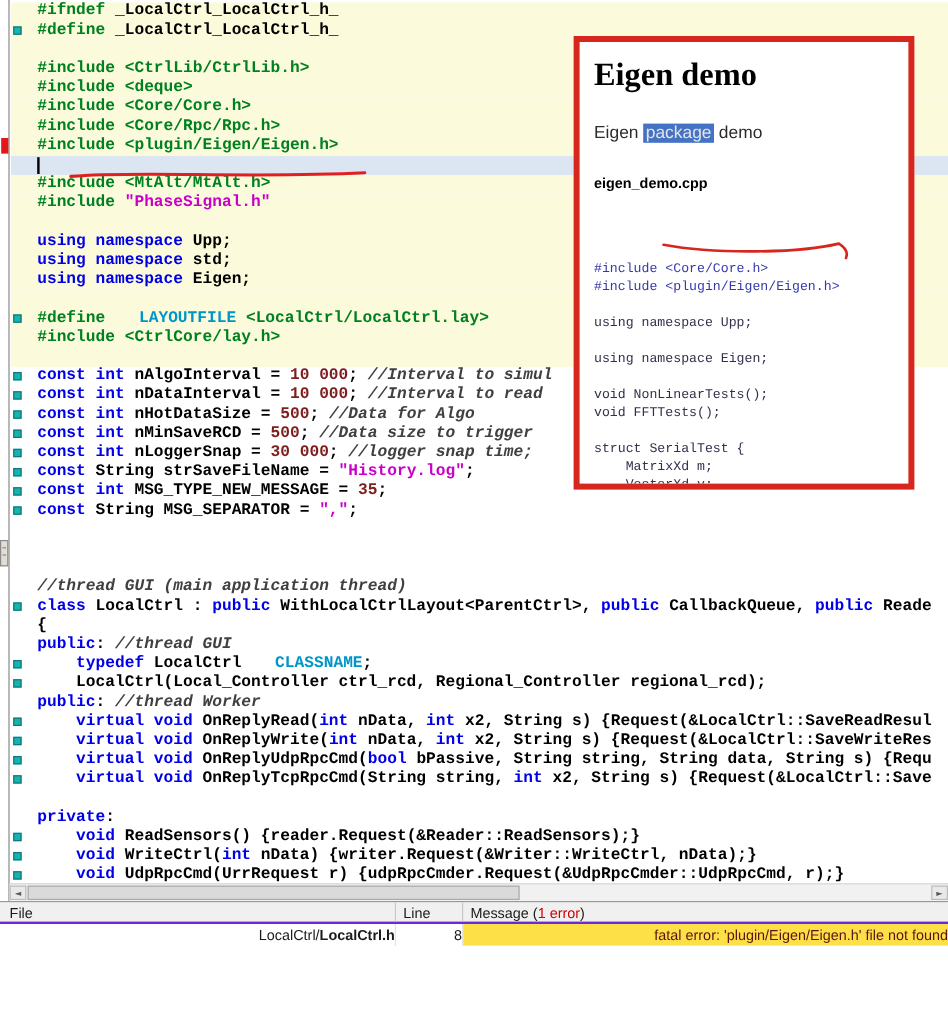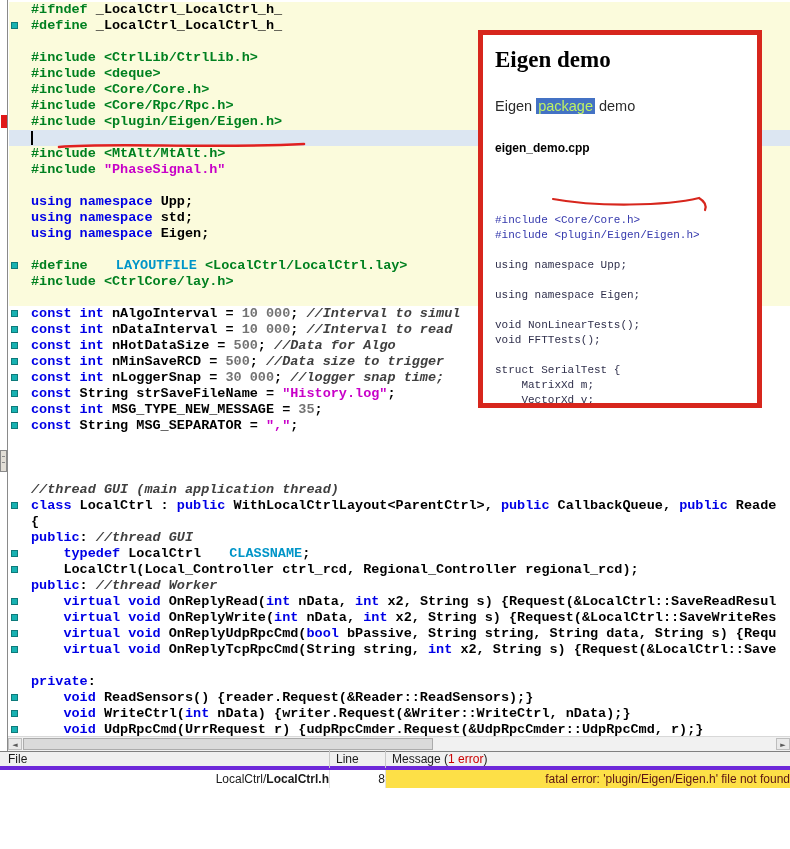--- a/index.html
+++ b/index.html
@@ -16,49 +16,49 @@
   .line{position:relative;height:16px;white-space:pre;font-family:"Liberation Mono",monospace;font-size:13.5px;font-weight:bold;line-height:16px;}
   .bg-y{background:#fbfbdc;}
   .bg-c{background:#dce6f2;}
   .code{position:absolute;left:22px;top:0;}
   .mark-sq{position:absolute;left:2px;top:4px;width:7px;height:7px;background:#18b2b2;border:1px solid #0e7a7a;box-sizing:border-box;}
   .caret{position:absolute;left:0;top:1px;width:2px;height:14px;background:#000;}
   .tk-p{color:#008020;}
   .tk-c{color:#404040;font-style:italic;}
   .tk-k{color:#0000e6;}
   .tk-t{color:#000;}
-  .tk-n{color:#737373;}
+  .tk-n{color:#7f1d1d;}
   .tk-s{color:#c800c8;}
   .tk-m{color:#0095c8;margin-left:20px;}
 
   #err-bar{position:absolute;left:1px;top:115px;width:6px;height:13px;background:#e01818;z-index:3;}
   #annot{position:absolute;left:56px;top:140px;width:252px;height:12px;z-index:4;pointer-events:none;}
 
   
   #hscroll{position:absolute;left:8px;top:736px;width:782px;height:15px;background:#f1f1f1;border-top:1px solid #d8d8d8;box-sizing:border-box;}
   .sb-btn{position:absolute;top:1px;bottom:1px;width:14px;background:#e9e9e9;border:1px solid #bdbdbd;box-sizing:border-box;color:#5a5a5a;font-family:"DejaVu Sans",sans-serif;font-size:7px;line-height:12px;text-align:center;}
   .sb-left{left:0;}
   .sb-right{right:0;}
   .sb-thumb{position:absolute;left:15px;top:1px;bottom:1px;width:410px;background:#dadada;border:1px solid #ababab;box-sizing:border-box;}
 
   
   #overlay{position:absolute;left:478px;top:30px;width:284px;height:378px;background:#fff;border:5px solid #d7261d;box-sizing:border-box;padding:6px 12px 0 12px;overflow:hidden;z-index:5;}
-  .ov-title{margin-top:6px;font-family:"Liberation Serif",serif;font-weight:bold;font-size:23px;color:#000;}
+  .ov-title{margin-top:6px;font-family:"Liberation Serif",serif;font-weight:bold;font-size:27px;color:#000;}
   .ov-sub{margin-top:25px;font-size:14.5px;color:#2b2b2b;}
-  .ov-sub .hl{background:#4472c4;color:#bef264;padding:0 2px;}
+  .ov-sub .hl{background:#4472c4;color:#e5e5e5;padding:0 2px;}
   .ov-file{margin-top:27px;font-weight:bold;font-size:12px;color:#000;}
   .ov-code{margin-top:13px;position:relative;font-family:"Liberation Mono",monospace;font-size:11px;line-height:15px;white-space:pre;}
   .ov-line{height:15px;}
   .tk2-i{color:#3438ac;}
   .tk2-d{color:#30304c;}
   .ov-curve{position:absolute;left:56px;top:27px;width:160px;height:18px;pointer-events:none;}
 
   
   #error-panel{position:absolute;left:0;top:751px;width:790px;height:98px;background:#fff;border-top:1px solid #808080;box-sizing:border-box;font-size:12px;color:#1a1a1a;}
-  .ep-header{display:flex;height:18px;line-height:18px;background:#f0f0f0;border-bottom:4px solid #6d28d9;box-sizing:border-box;align-items:center;}
+  .ep-header{display:flex;height:18px;line-height:18px;background:#f0f0f0;border-bottom:2px solid #6d28d9;box-sizing:border-box;}
   .ep-row{display:flex;height:18px;line-height:18px;text-align:right;}
   .ep-c{box-sizing:border-box;overflow:hidden;white-space:nowrap;}
   .ep-file{width:330px;padding-left:8px;border-right:1px solid #c8c8c8;}
   .ep-line{width:56px;padding-left:6px;border-right:1px solid #c8c8c8;}
   .ep-msg{flex:1;padding-left:6px;}
   .ep-row .ep-file,.ep-row .ep-line{border-right:1px solid #e2e2e2;}
   .ep-msg-cell{background:#fde047;}
   .err-count{color:#cc0000;}
   .err-msg{color:#5a1414;}
   .bold{font-weight:bold;}

